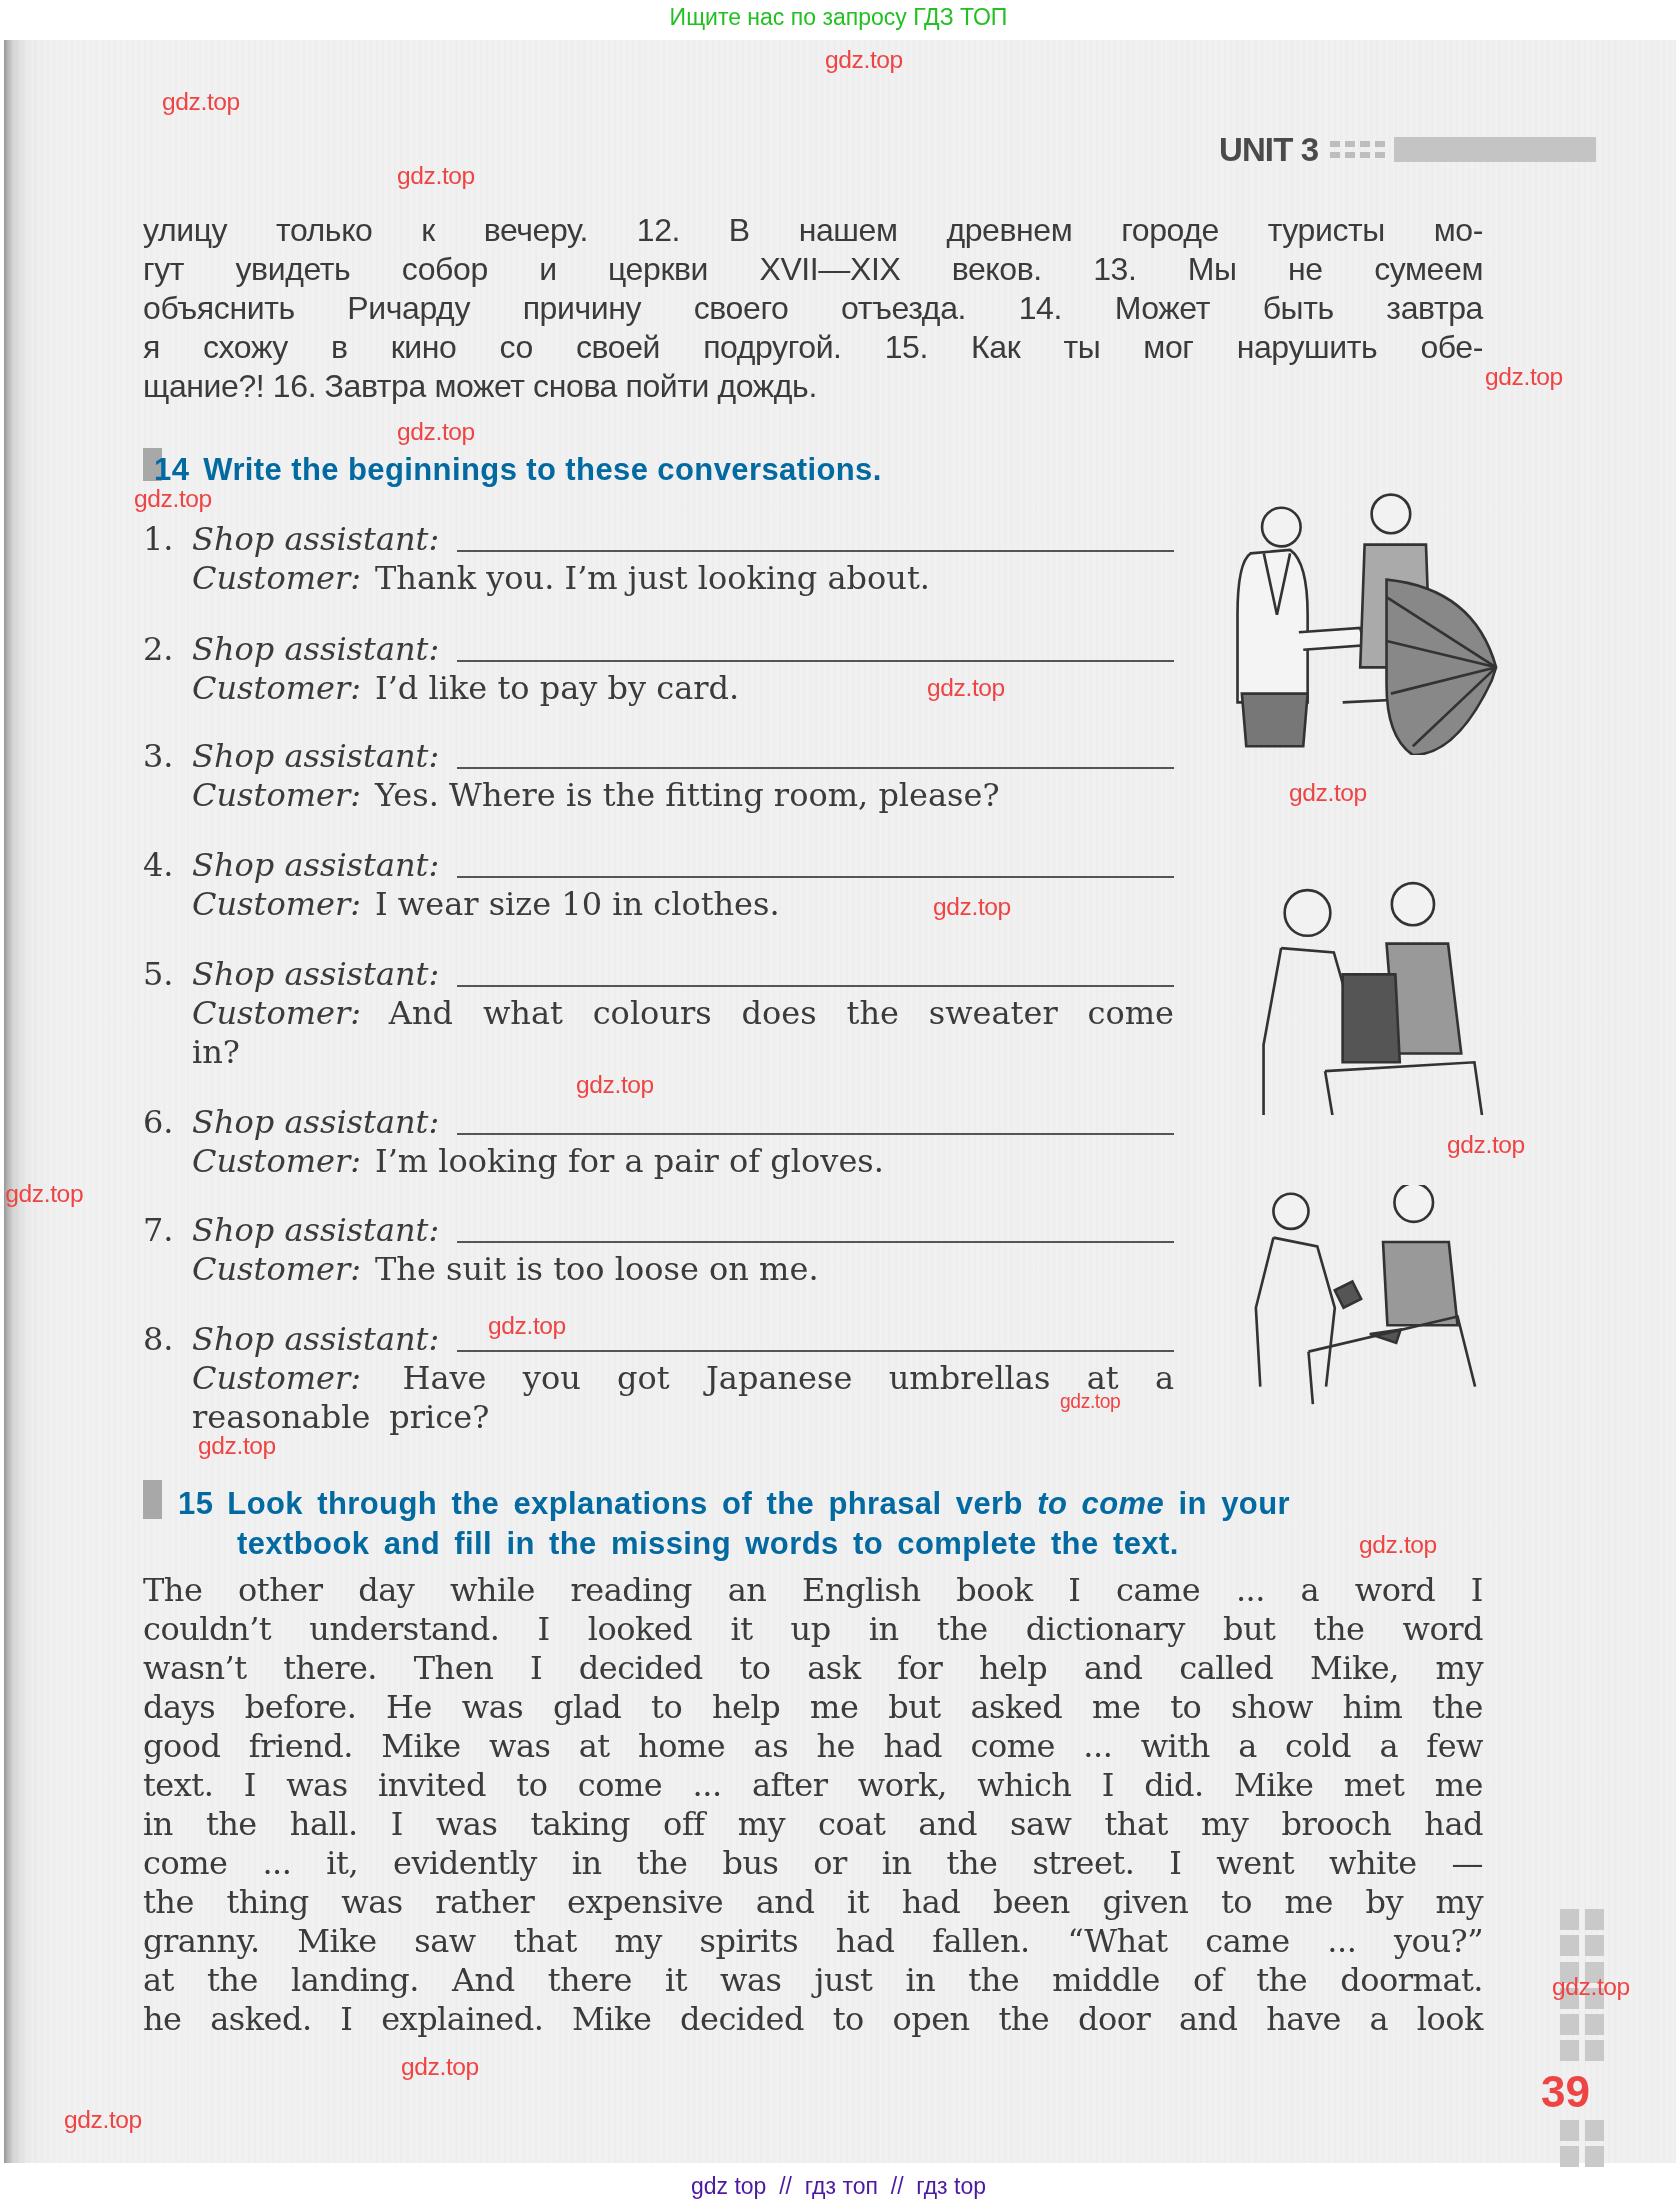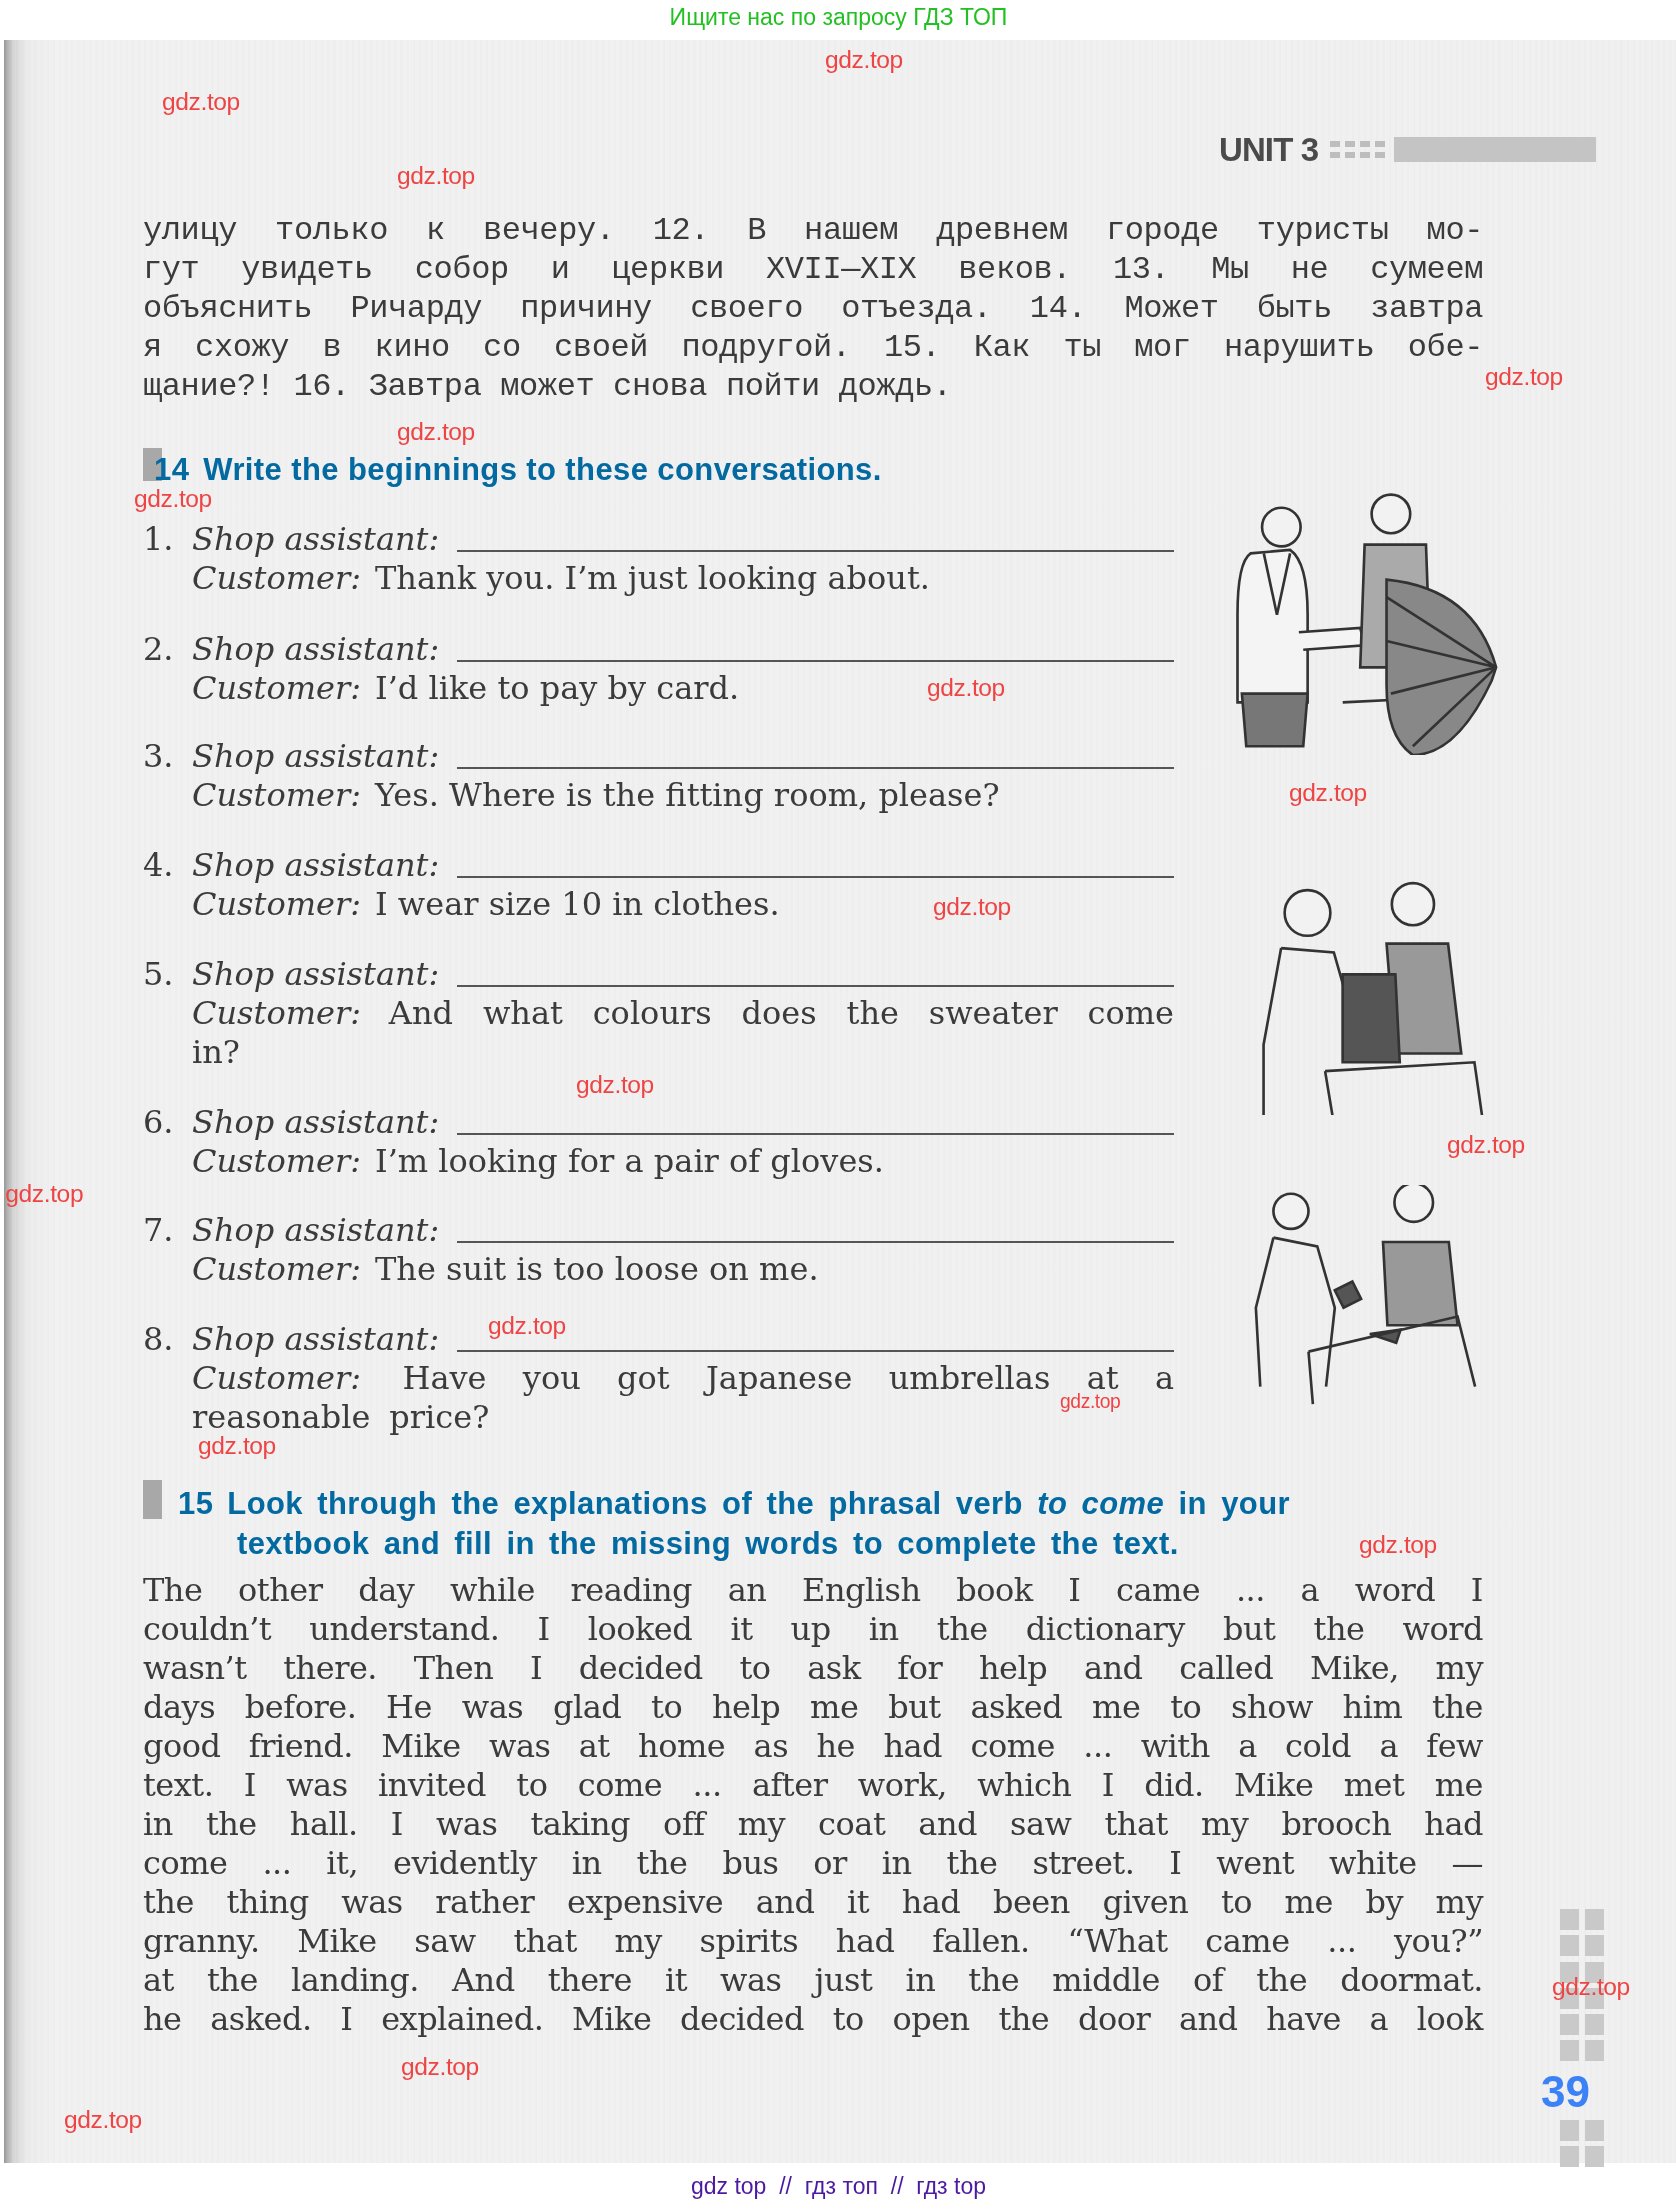--- a/index.html
+++ b/index.html
@@ -29,21 +29,21 @@
     font-family:"Liberation Sans", sans-serif; font-weight:bold; font-size:33px;
     color:#4a4a4a; letter-spacing:-0.9px;
   }
   .unit-dots { display:flex; flex-direction:column; gap:4.4px; margin-left:12.3px; }
   .unit-dots div { display:flex; gap:5.3px; }
   .unit-dots span { width:9.7px; height:6.1px; background:#bdbdbd; display:block; }
   .unit-bar { width:202px; height:24.6px; background:#c4c4c4; margin-left:8.8px; }
 
   .ru-text {
     position:absolute; left:143px; top:211px; width:1340px;
-    font-family:Liberation Mono, monospace; font-size:32px; line-height:39px; color:#3b3b3b;
+    font-family:Liberation Sans, sans-serif; font-size:32px; line-height:39px; color:#3b3b3b;
     text-align:justify; letter-spacing:-0.4px;
   }
   .ru-text div { text-align:justify; text-align-last:justify; white-space:nowrap; }
   .ru-text div.last { text-align-last:left; }
 
   .ex-head {
     position:absolute; font-family:"Liberation Sans", sans-serif; font-weight:bold;
     font-size:31px; color:#0369a1; letter-spacing:0.4px;
   }
   .ex-marker {
@@ -73,21 +73,21 @@
   .story div { white-space:nowrap; text-align:justify; text-align-last:justify; letter-spacing:-0.5px; }
 
   .side-col {
     position:absolute; left:1560px; top:1909px; width:44px;
     display:flex; flex-direction:column; gap:5.3px;
   }
   .side-col .r { display:flex; gap:5.3px; }
   .side-col .r span { width:19.3px; height:21px; background:#c9c9c9; display:block; }
   .page-number {
     position:absolute; left:1541px; top:2067px;
-    font-family:"Liberation Sans", sans-serif; font-weight:bold; font-size:44px; color:#3b82f6;
+    font-family:"Liberation Sans", sans-serif; font-weight:bold; font-size:44px; color:#ef4444;
   }
 
   .wm {
     position:absolute; font-family:"Liberation Sans", sans-serif; font-size:24.6px; color:#ef4444;
     letter-spacing:-0.4px;
   }
   .wm.small { font-size:19.3px; }
   .footer {
     position:absolute; left:0; top:2173px; width:1677px; text-align:center;
     font-family:"Liberation Sans", sans-serif; font-size:23px; color:#4b1aa0;

